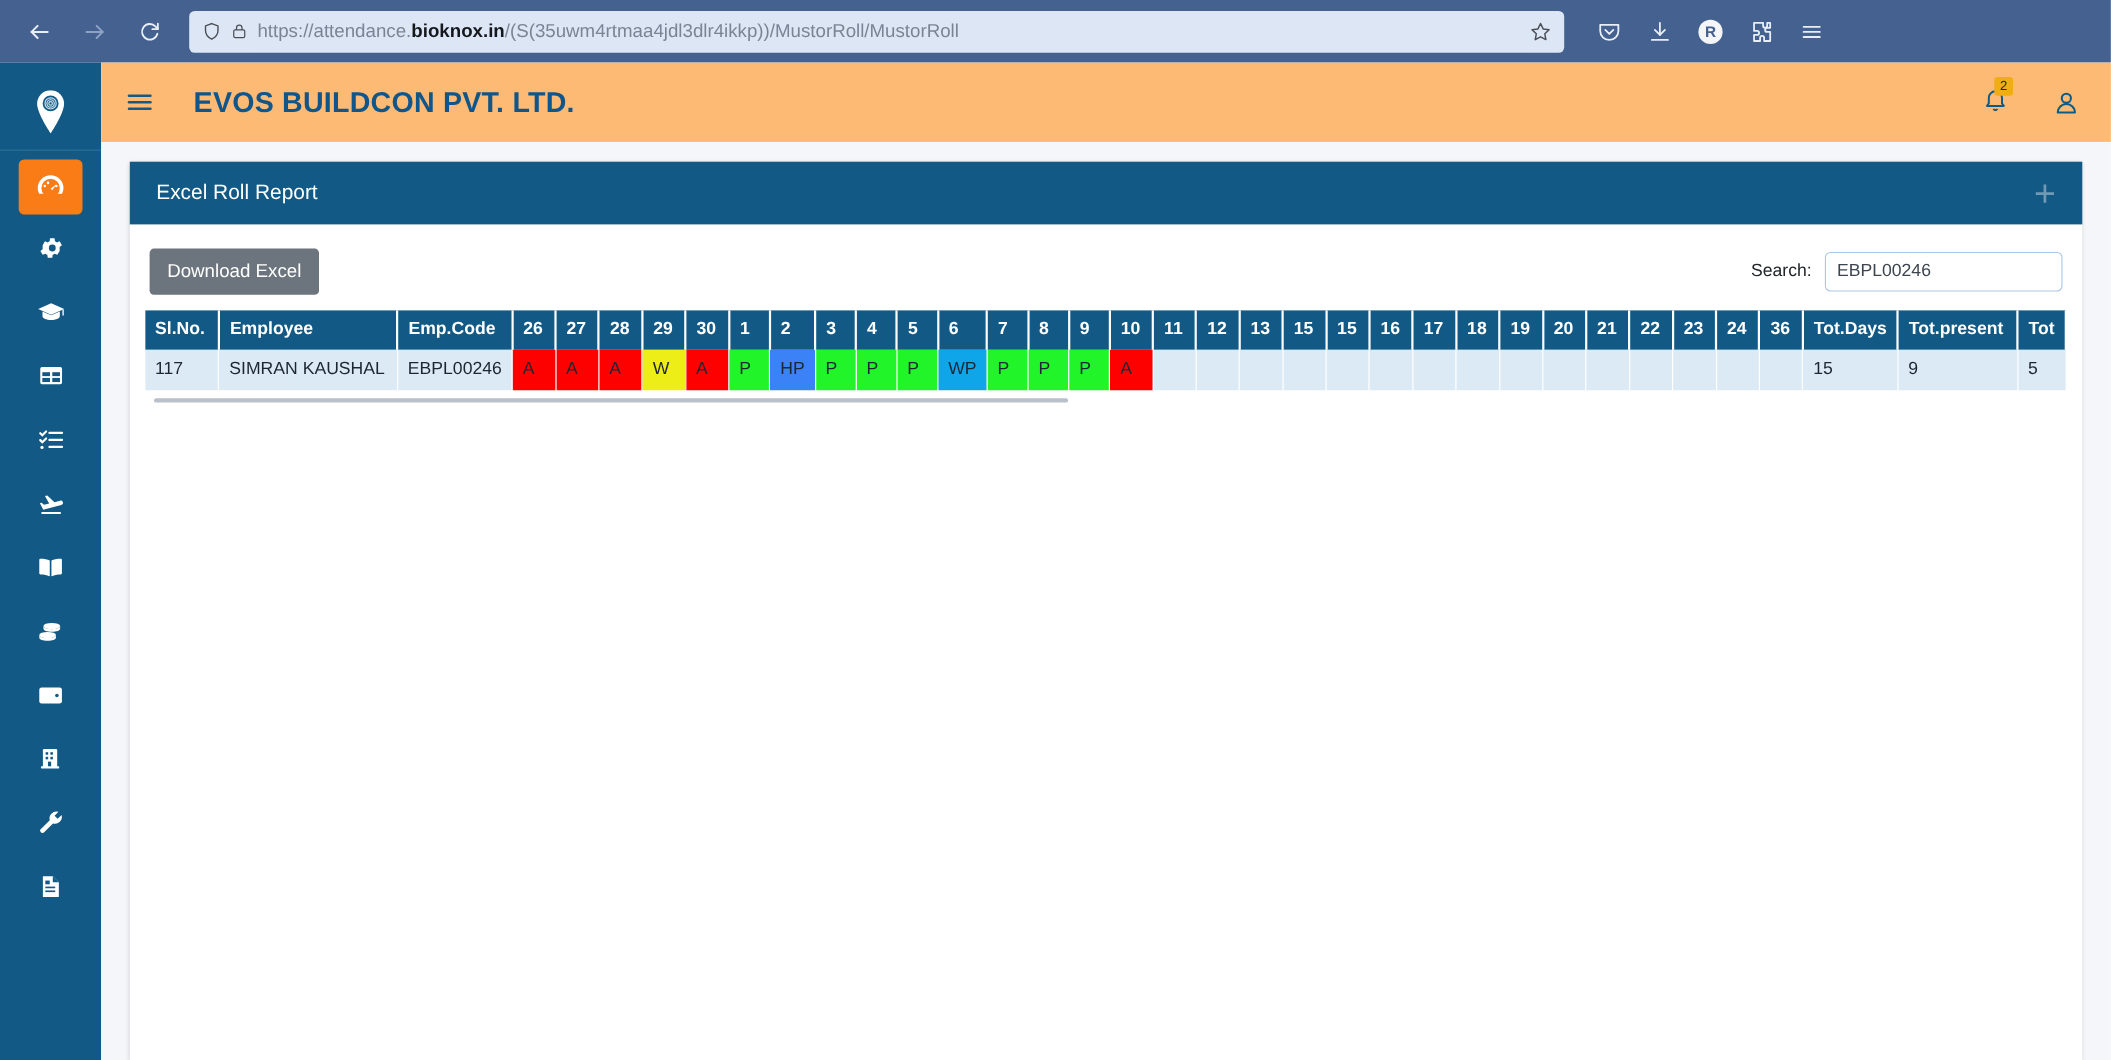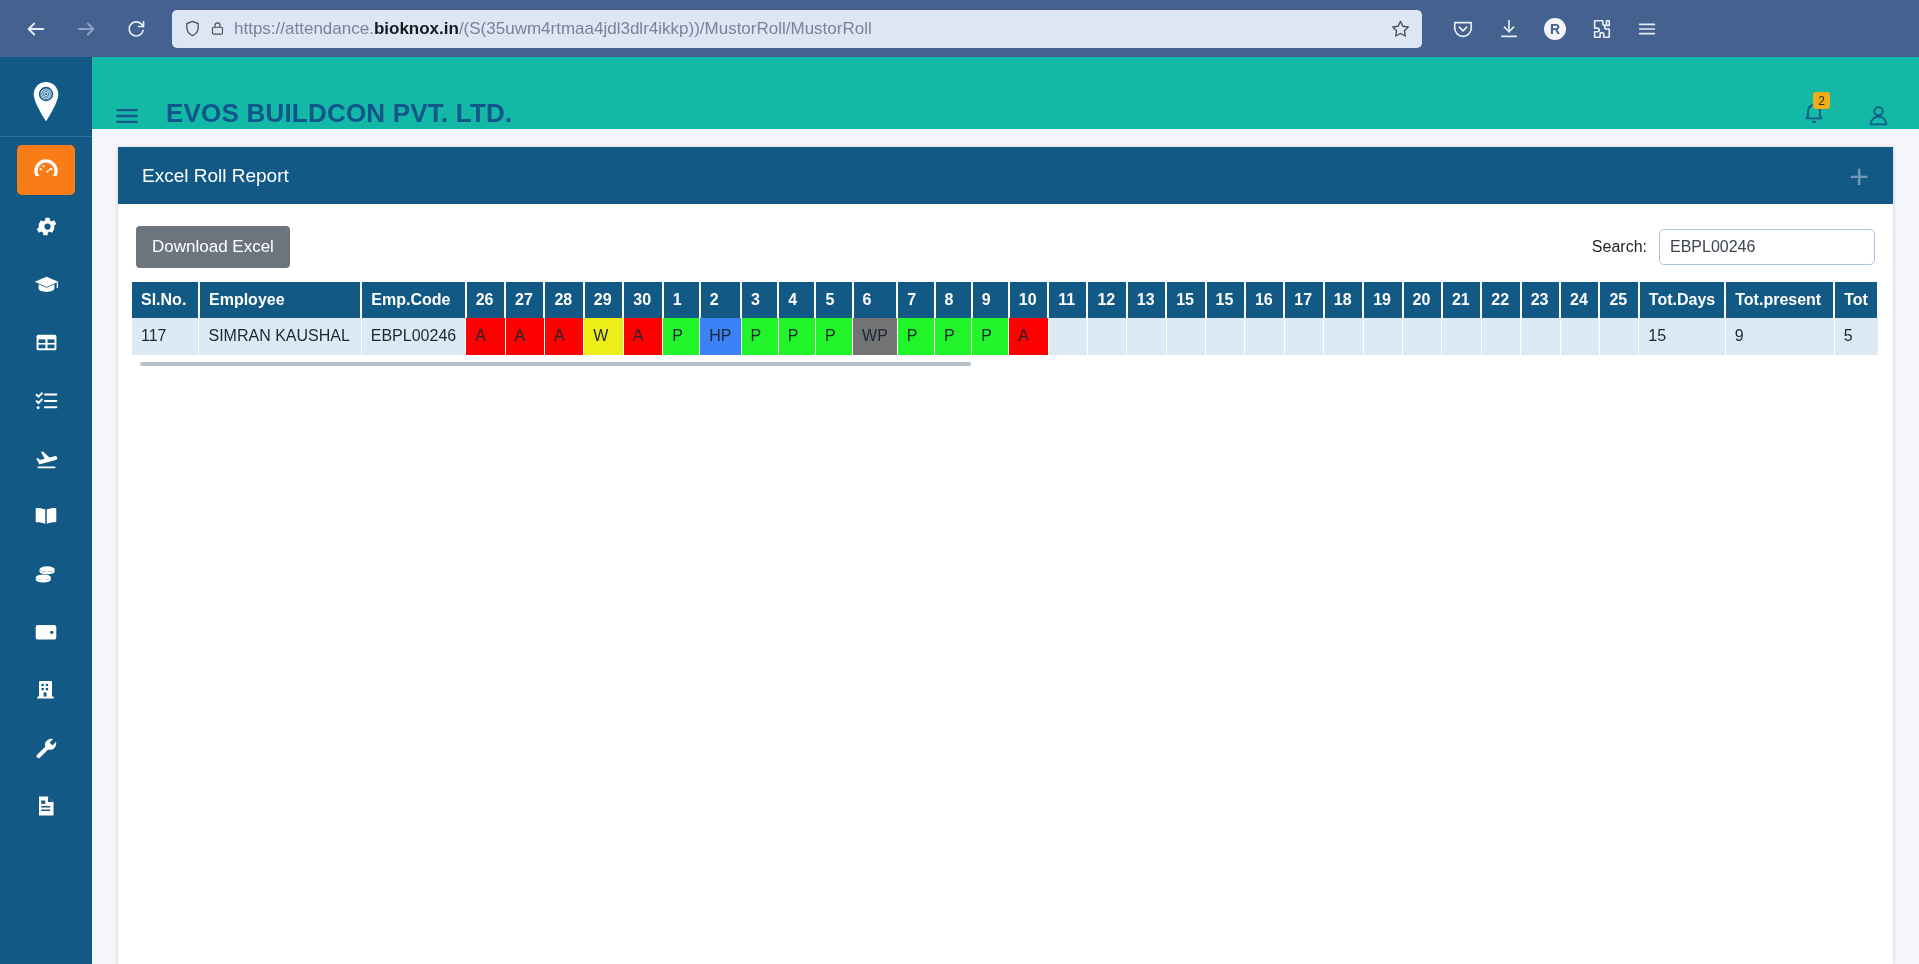--- a/index.html
+++ b/index.html
@@ -90,25 +90,26 @@
     border-radius: 5px;
     color: #ffffff;
   }
   .side-item.active { background: #f97c16; }
 
   
   .content { flex: 1 1 auto; display: flex; flex-direction: column; background: #f4f6f9; min-width: 0; }
 
   .topbar {
     height: 72px;
-    background: #14b8a6;
+    background: #fdba74;
     display: flex;
-    align-items: flex-end;
+    align-items: center;
     padding: 0 28px 0 22px;
     flex: 0 0 auto;
+    gap: 10px;
   }
   .hamburger { color: #155a87; display:flex; align-items:center; margin-right: 26px; }
   .app-title {
     font-size: 26px;
     font-weight: 700;
     color: #11568a;
     letter-spacing: .2px;
   }
   .topbar-right { margin-left: auto; display: flex; align-items: center; gap: 40px; }
   .bell-wrap { position: relative; color: #105b86; display:flex; align-items:center; }
@@ -538,42 +539,42 @@
                     <th class="num" style="width: 40px;">15</th>
                     <th class="num" style="width: 40px;">16</th>
                     <th class="num" style="width: 40px;">17</th>
                     <th class="num" style="width: 40px;">18</th>
                     <th class="num" style="width: 40px;">19</th>
                     <th class="num" style="width: 40px;">20</th>
                     <th class="num" style="width: 40px;">21</th>
                     <th class="num" style="width: 40px;">22</th>
                     <th class="num" style="width: 40px;">23</th>
                     <th class="num" style="width: 40px;">24</th>
-                    <th class="num" style="width: 40px;">25</th>
+                    <th class="num" style="width: 40px;">36</th>
                     <th style="width: 84px;">Tot.Days</th>
                     <th style="width: 110px;">Tot.present</th>
                     <th style="width: 40px;">Tot</th>
                   </tr>
               </thead>
               <tbody id="body-rows">
                   <tr>
                     <td>117</td>
                     <td>SIMRAN KAUSHAL</td>
                     <td>EBPL00246</td>
                     <td class="mark" style="background: rgb(253, 1, 1);">A</td>
                     <td class="mark" style="background: rgb(253, 1, 1);">A</td>
                     <td class="mark" style="background: rgb(253, 1, 1);">A</td>
                     <td class="mark" style="background: rgb(237, 237, 23);">W</td>
                     <td class="mark" style="background: rgb(253, 1, 1);">A</td>
                     <td class="mark" style="background: rgb(33, 245, 42);">P</td>
                     <td class="mark" style="background: #3b82f6;">HP</td>
                     <td class="mark" style="background: rgb(33, 245, 42);">P</td>
                     <td class="mark" style="background: rgb(33, 245, 42);">P</td>
                     <td class="mark" style="background: rgb(33, 245, 42);">P</td>
-                    <td class="mark" style="background: #737373;">WP</td>
+                    <td class="mark" style="background: #0ea5e9;">WP</td>
                     <td class="mark" style="background: rgb(33, 245, 42);">P</td>
                     <td class="mark" style="background: rgb(33, 245, 42);">P</td>
                     <td class="mark" style="background: rgb(33, 245, 42);">P</td>
                     <td class="mark" style="background: rgb(253, 1, 1);">A</td>
                     <td class="mark" style="background: rgb(219, 234, 244);"></td>
                     <td class="mark" style="background: rgb(219, 234, 244);"></td>
                     <td class="mark" style="background: rgb(219, 234, 244);"></td>
                     <td class="mark" style="background: rgb(219, 234, 244);"></td>
                     <td class="mark" style="background: rgb(219, 234, 244);"></td>
                     <td class="mark" style="background: rgb(219, 234, 244);"></td>

